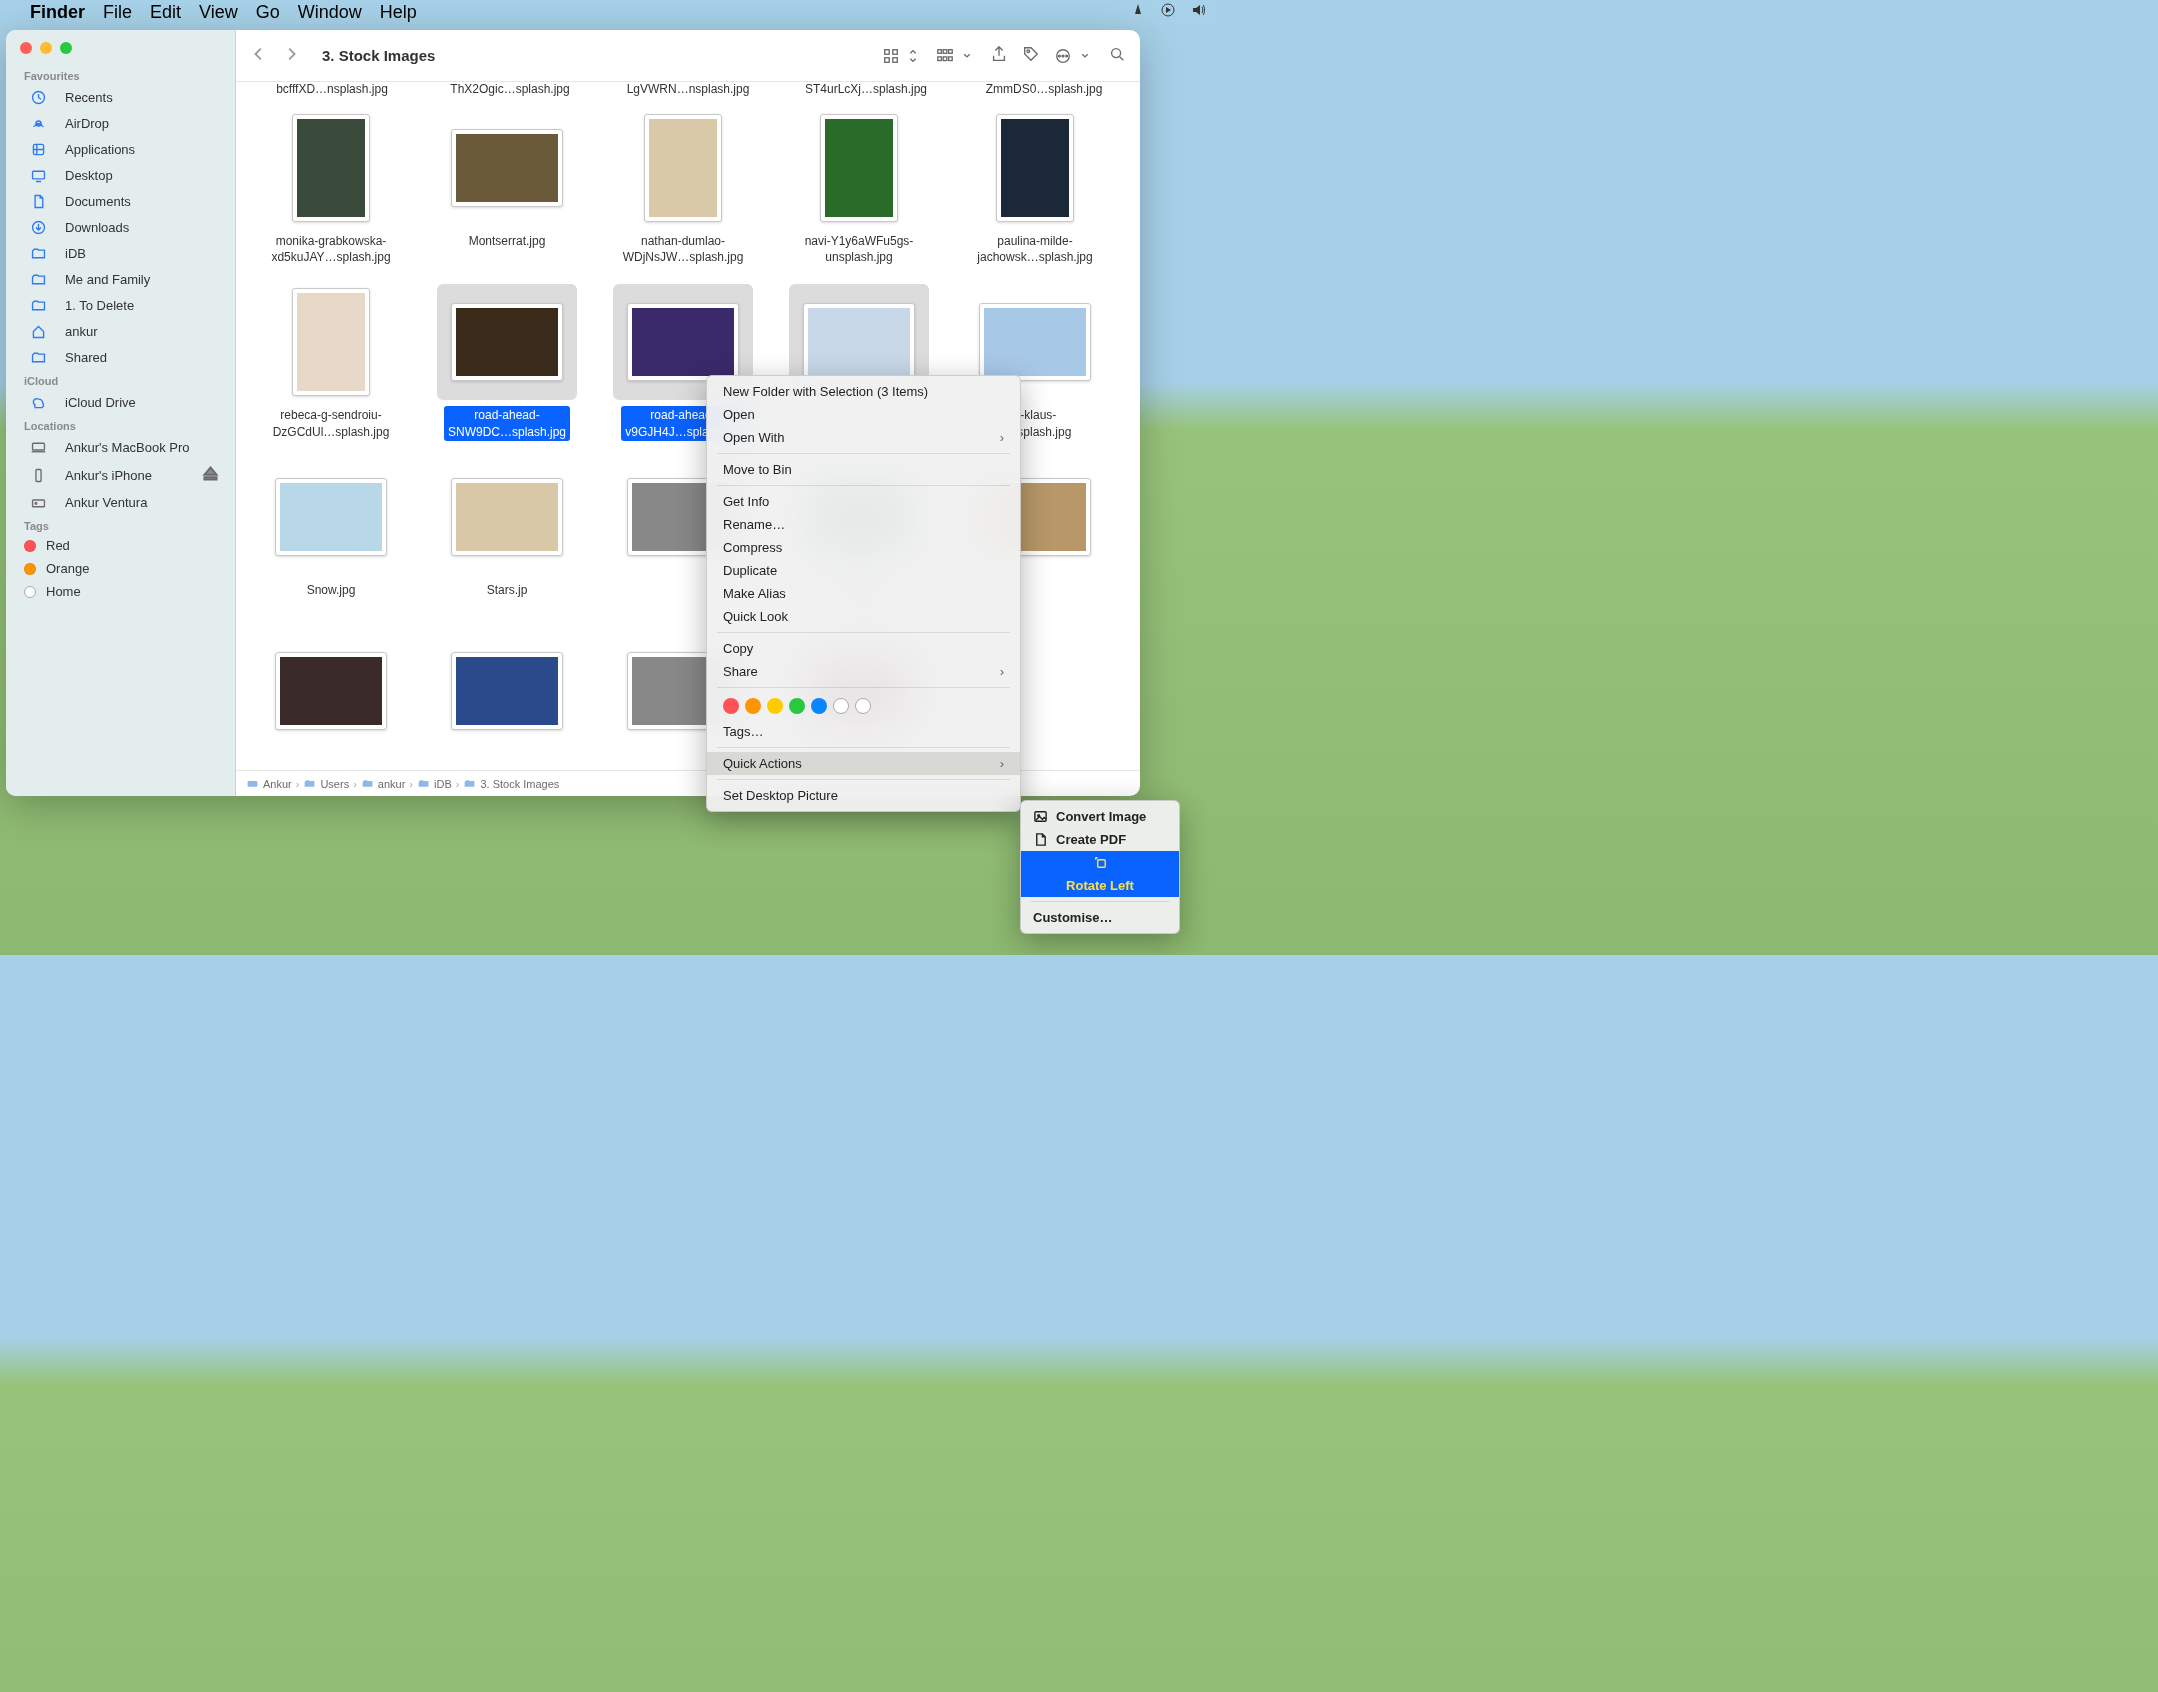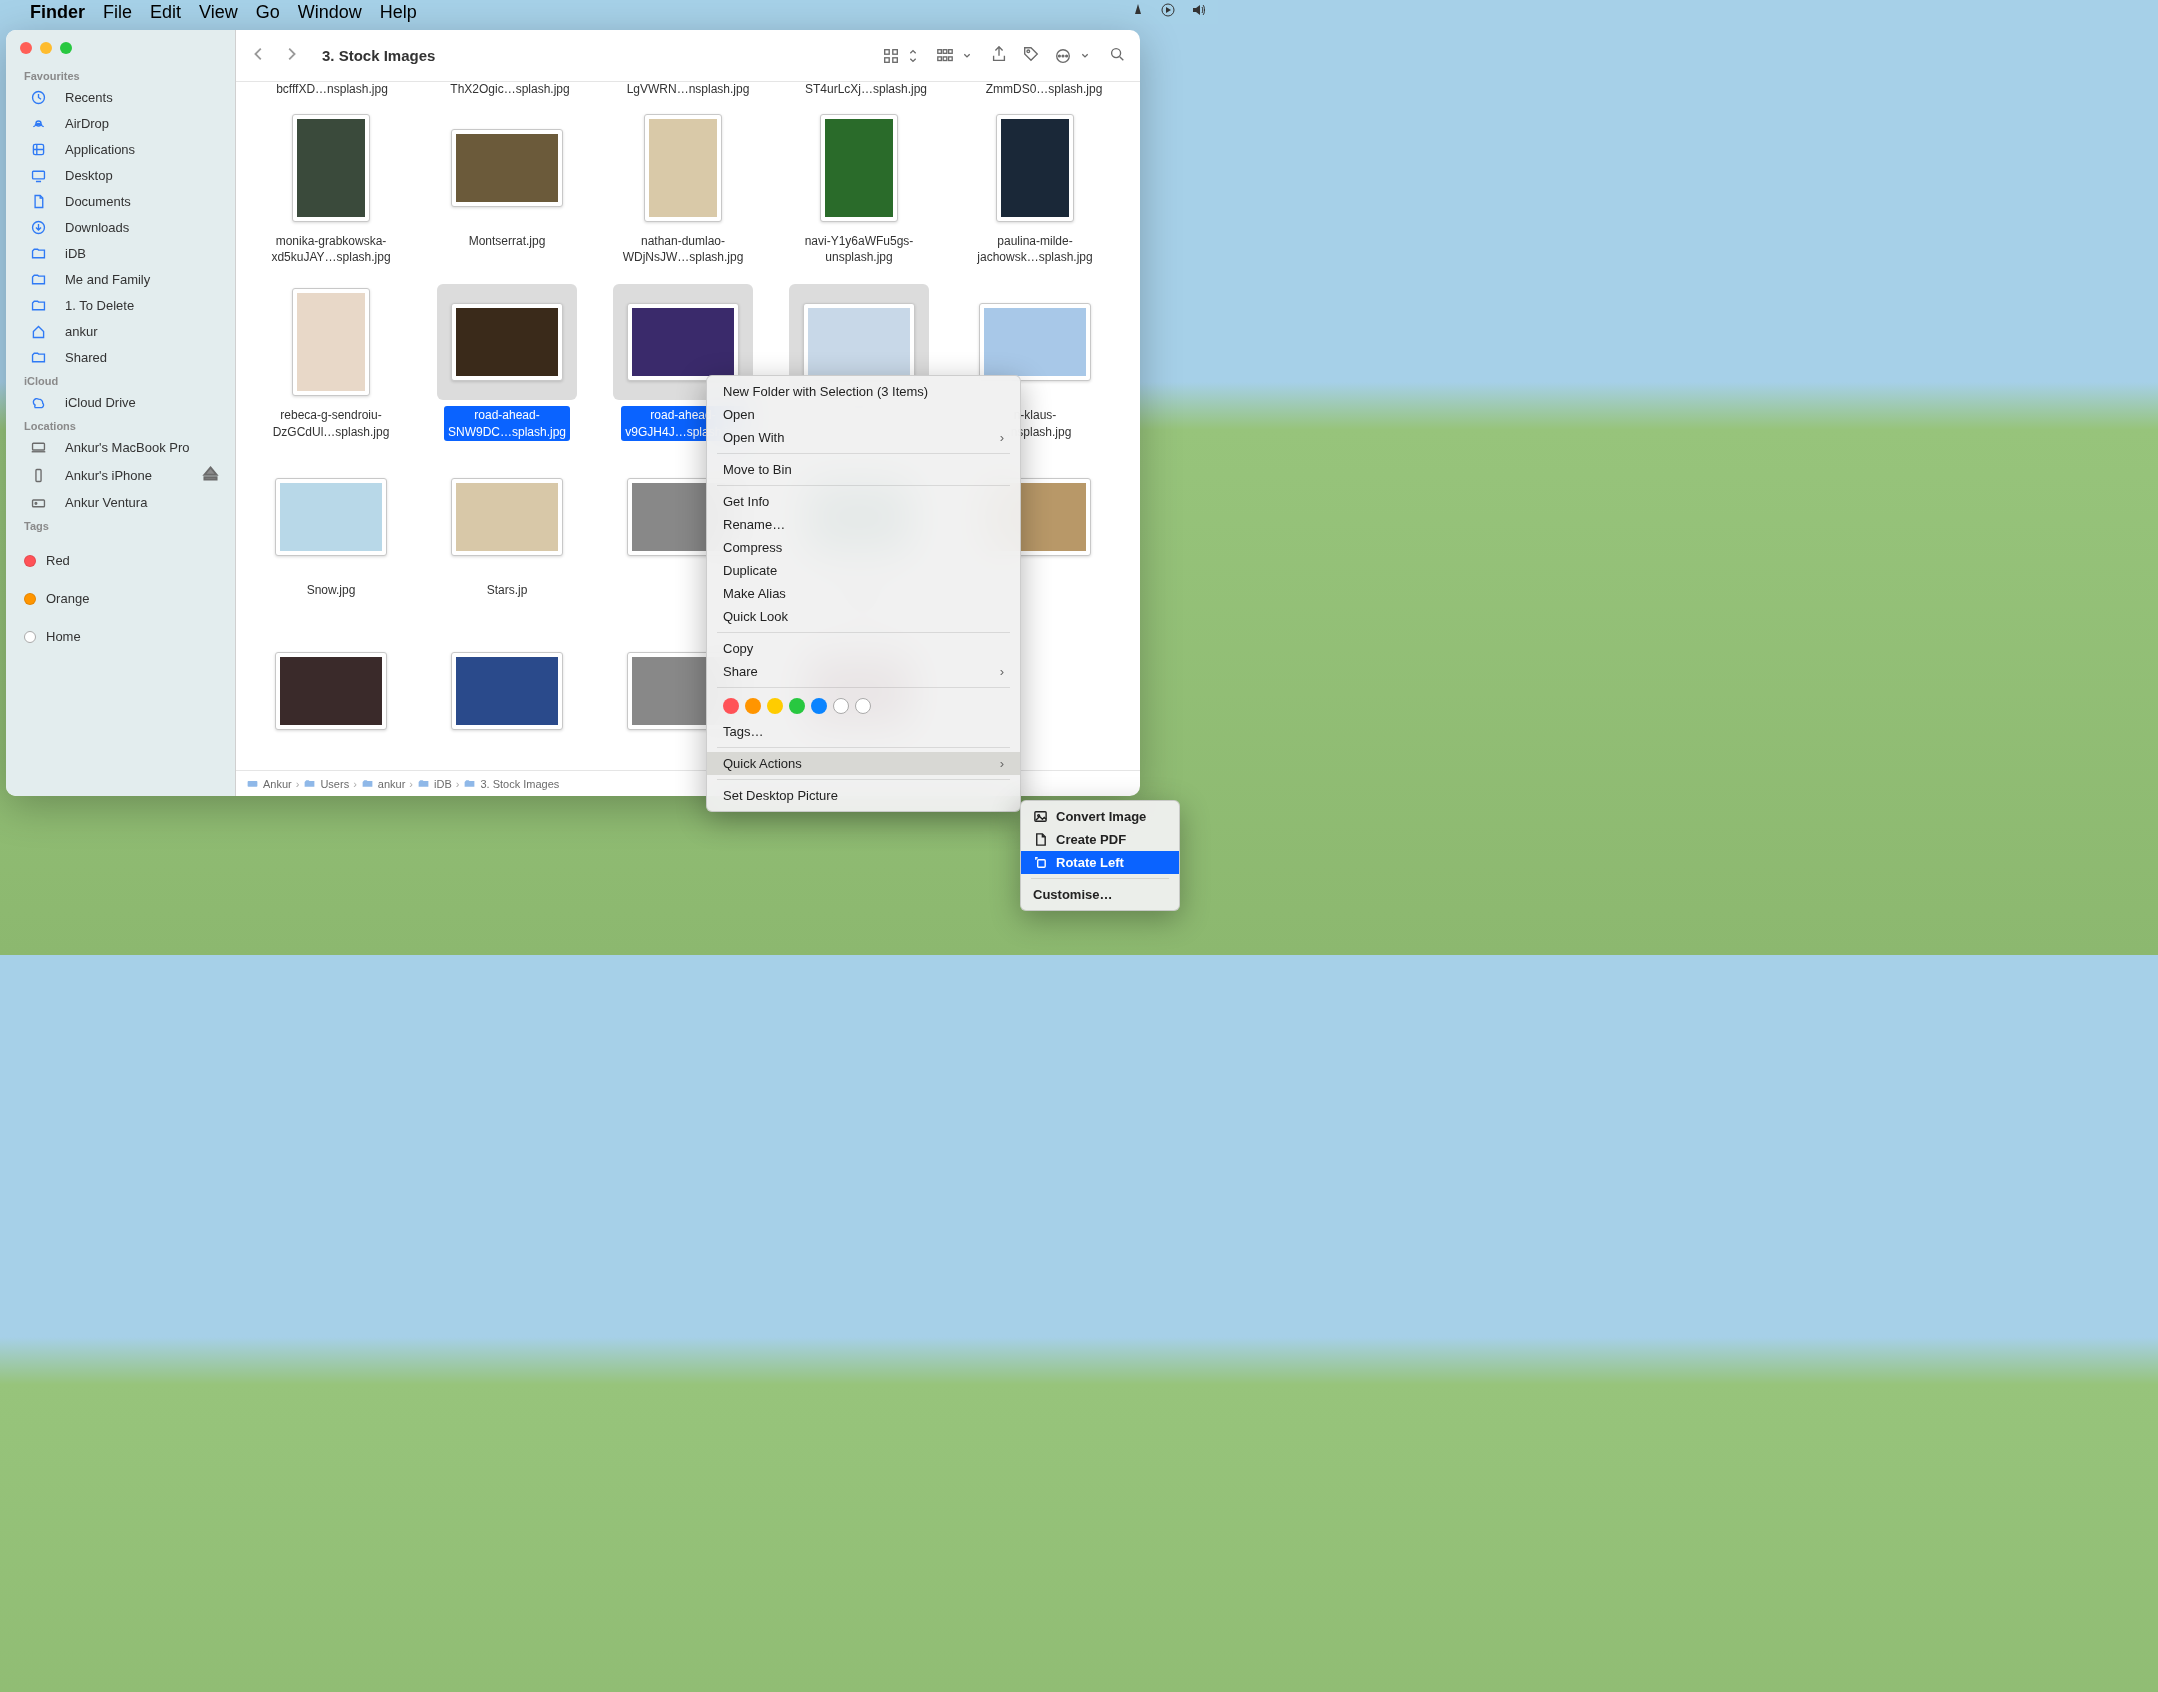--- a/index.html
+++ b/index.html
@@ -20,21 +20,21 @@
 .traffic { display: flex; gap: 8px; padding: 0 14px 12px 14px; }
 .traffic span { width: 12px; height: 12px; border-radius: 50%; display: block; }
 .traffic .red { background: #ff5f57; }
 .traffic .yellow { background: #febc2e; }
 .traffic .green { background: #28c840; }
 .sb-section { padding: 4px 10px 2px 18px; font-size: 11px; color: #8a8a8a; font-weight: 600; }
 .sb-item { display: flex; align-items: center; gap: 18px; padding: 4px 10px 4px 18px; font-size: 13px; color: #333; border-radius: 5px; margin: 1px 6px; }
 .sb-item svg { width: 17px; height: 17px; fill: none; stroke: #2f7af5; stroke-width: 1.6; }
 .sb-item.loc svg { stroke: #6b6b6b; }
 .sb-item .eject { margin-left: auto; }
-.tag-item { display: flex; align-items: center; gap: 10px; padding: 4px 10px 4px 18px; font-size: 13px; color: #333; margin-top: 15px; }
+.tag-item { display: flex; align-items: center; gap: 10px; padding: 4px 10px 4px 18px; font-size: 13px; color: #333; }
 .tag-dot { width: 12px; height: 12px; border-radius: 50%; border: 1px solid rgba(0,0,0,0.1); }
 
 
 .main { flex: 1; display: flex; flex-direction: column; }
 .toolbar { height: 52px; display: flex; align-items: center; padding: 0 14px; gap: 14px; border-bottom: 1px solid #e5e5e5; }
 .toolbar .nav svg { width: 18px; height: 18px; stroke: #9a9a9a; stroke-width: 2; fill: none; }
 .toolbar .title { font-size: 15px; font-weight: 600; color: #333; margin-left: 8px; }
 .toolbar .spacer { flex: 1; }
 .toolbar .tb-btn svg { width: 18px; height: 18px; stroke: #6b6b6b; stroke-width: 1.5; fill: none; }
 .toolbar .tb-group { display: flex; align-items: center; gap: 4px; }
@@ -65,21 +65,21 @@
 .cm-item { padding: 4px 16px; color: #222; display: flex; align-items: center; }
 .cm-item.hover { background: #d8d8d4; }
 .cm-item .arrow { margin-left: auto; color: #666; }
 .cm-sep { height: 1px; background: rgba(0,0,0,0.1); margin: 4px 10px; }
 .cm-tags { display: flex; gap: 6px; padding: 6px 16px; }
 .cm-tag { width: 16px; height: 16px; border-radius: 50%; }
 
 
 .submenu { position: absolute; top: 800px; left: 1020px; width: 160px; background: rgba(240,240,240,0.95); backdrop-filter: blur(20px); border-radius: 6px; border: 1px solid rgba(0,0,0,0.15); box-shadow: 0 8px 30px rgba(0,0,0,0.3); padding: 4px 0; font-size: 13px; }
 .sm-item { padding: 4px 12px; color: #222; display: flex; align-items: center; gap: 8px; font-weight: bold; }
-.sm-item.selected { background: #0a63ff; color: #ffffff; }
+.sm-item.selected { background: #0a63ff; color: #fde047; flex-direction: column; }
 .sm-item svg { width: 15px; height: 15px; stroke: currentColor; fill: none; stroke-width: 1.5; }
 .sm-sep { height: 1px; background: rgba(0,0,0,0.1); margin: 4px 10px; }
 </style>
 </head>
 <body>
 
 <div class="menubar">
   <span class="apple"></span>
   <span class="app-name">Finder</span>
   <span>File</span>

